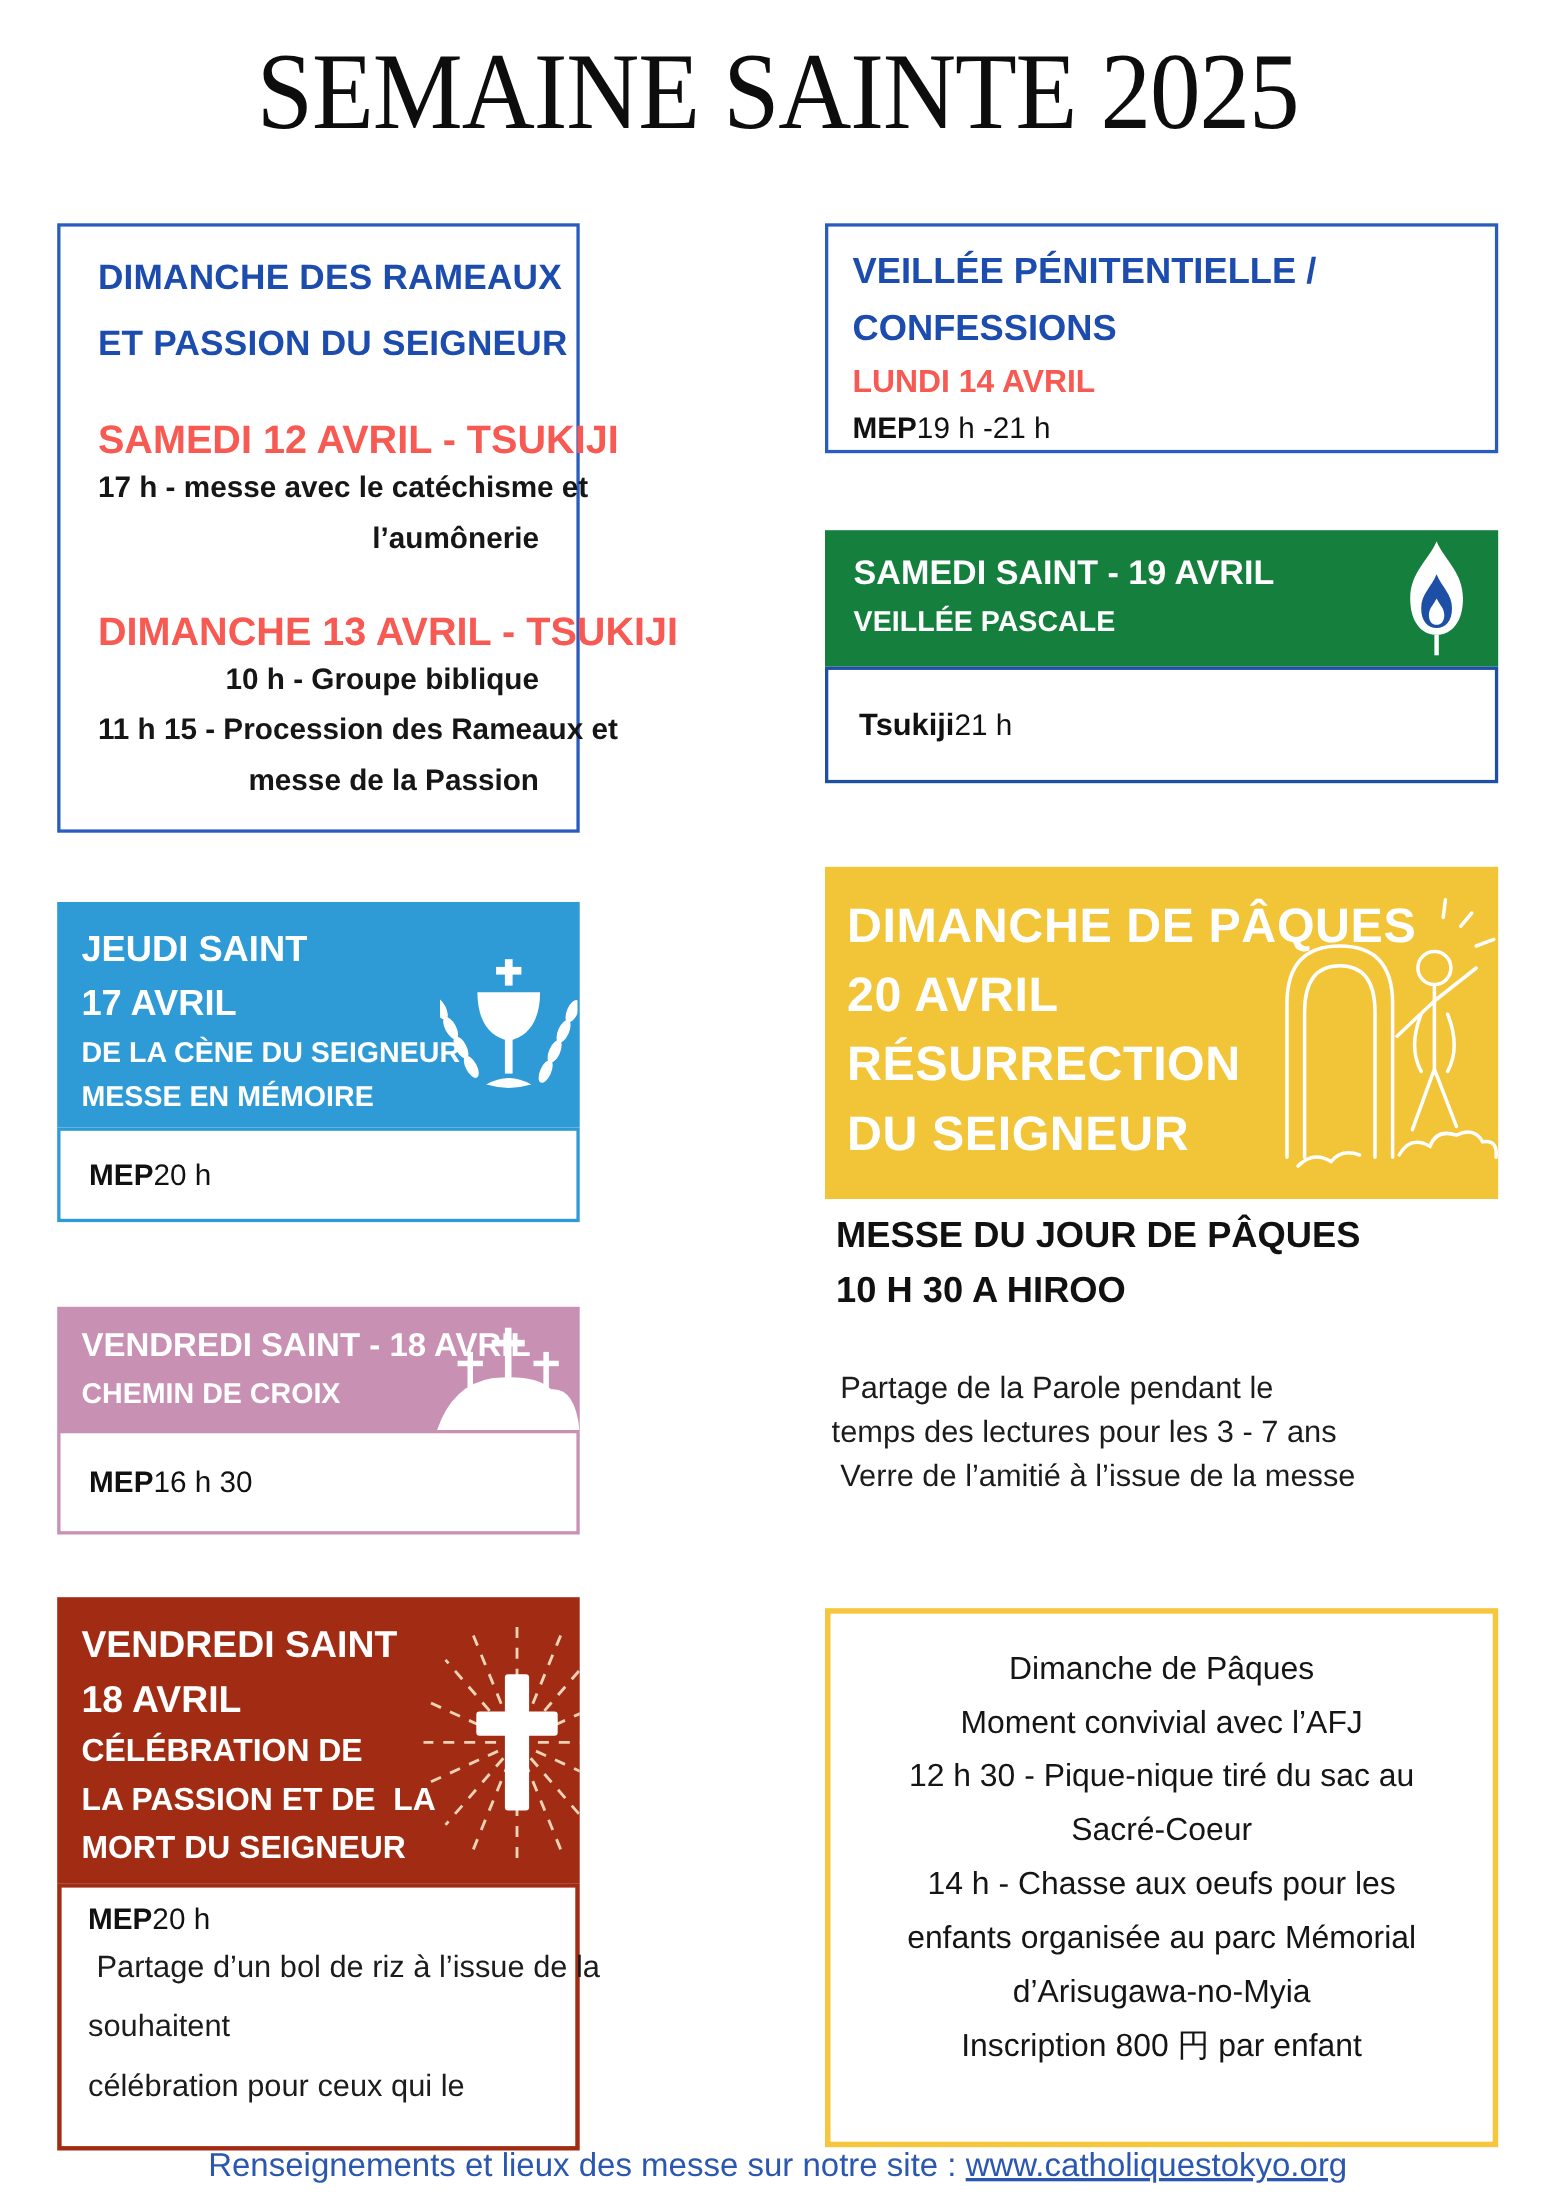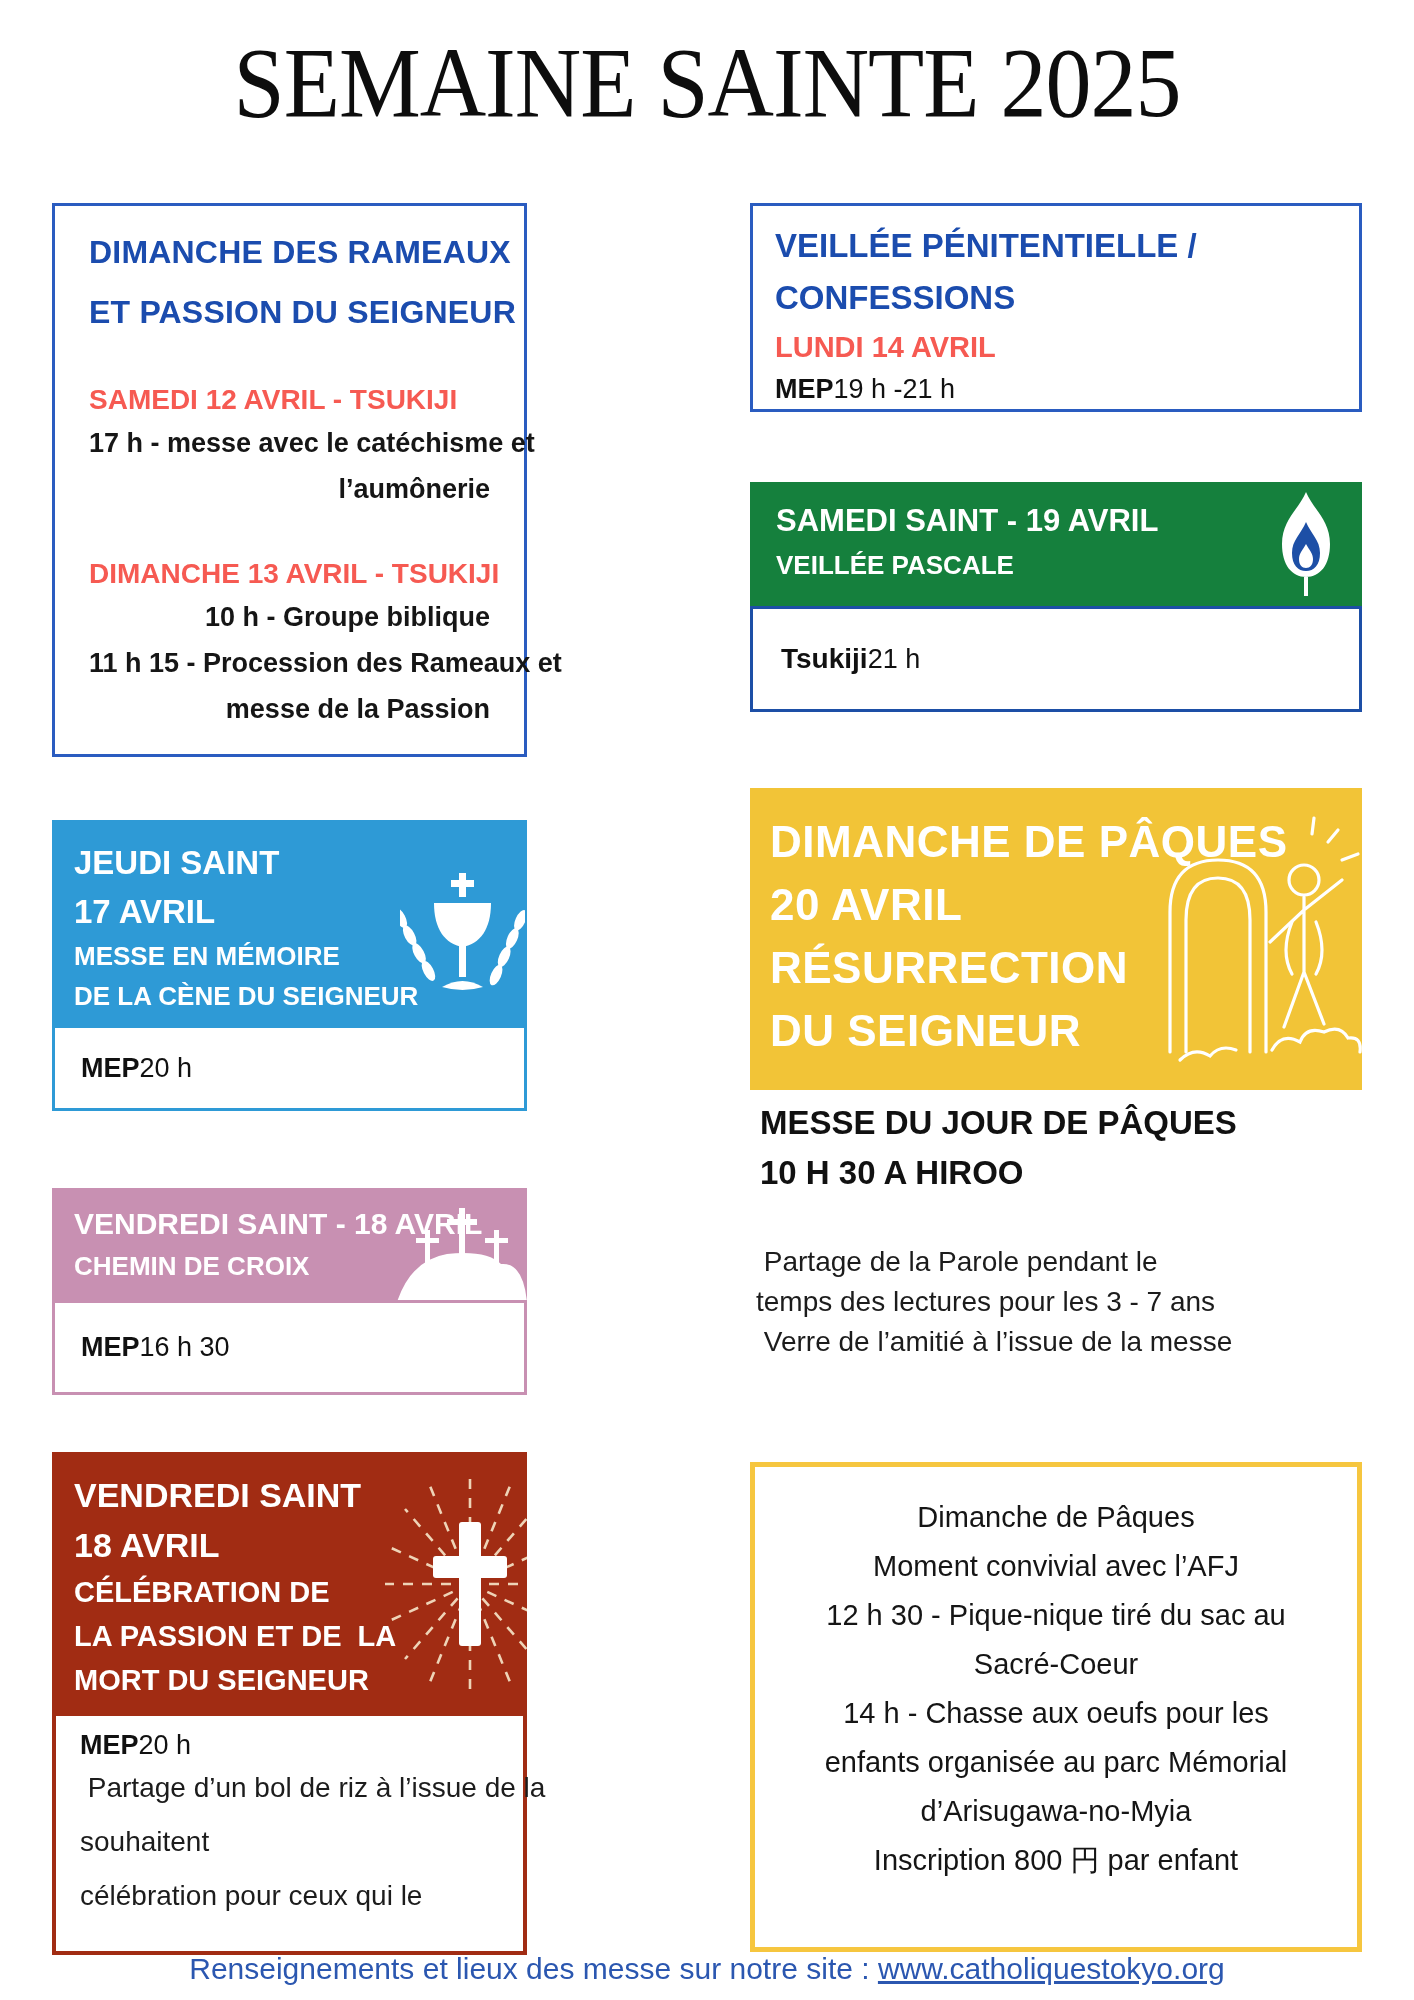--- a/index.html
+++ b/index.html
@@ -15,21 +15,21 @@
   .abs{position:absolute;}
   .line{white-space:pre;}
   .mep-row{display:flex;justify-content:flex-start;align-items:center;}
   .loc{font-weight:bold;}
   .time{font-weight:normal;}
 
   
   .box-rameaux{left:52px;top:203px;width:475px;height:554px;border:3px solid #2a5cc0;
     box-sizing:border-box;padding:16px 34px;}
   .rameaux-h{color:#1b4cae;font-weight:bold;font-size:32px;line-height:60px;letter-spacing:.2px;}
-  .date-red{color:#f65a52;font-weight:bold;font-size:28px;line-height:40px;}
+  .date-red{color:#f65a52;font-weight:bold;font-size:36px;line-height:40px;}
   .body-b{font-weight:bold;font-size:27px;line-height:46px;color:#161616;text-align:right;}
   .s1{margin-top:38px;}
   .s2{margin-top:42px;}
 
   .box-jeudi-hdr{left:52px;top:820px;width:475px;height:205px;background:#2e9ad6;
     box-sizing:border-box;padding:18px 22px;overflow:hidden;}
   .jeudi-l1{color:#fff;font-weight:bold;font-size:33px;line-height:49px;}
   .jeudi-l2{color:#fff;font-weight:bold;font-size:26px;line-height:40px;}
   .box-jeudi-sub{left:52px;top:1025px;width:475px;height:86px;border:3px solid #2e9ad6;
     box-sizing:border-box;padding:0 26px;font-size:27px;}
@@ -103,22 +103,22 @@
       <div class="date-red line">DIMANCHE 13 AVRIL - TSUKIJI</div>
       <div class="body-b line">10 h - Groupe biblique</div>
       <div class="body-b line">11 h 15 - Procession des Rameaux et</div>
       <div class="body-b line">messe de la Passion</div>
     </div>
   </div>
 
   <div class="abs box-jeudi-hdr">
     <div class="jeudi-l1 line">JEUDI SAINT</div>
     <div class="jeudi-l1 line">17 AVRIL</div>
+    <div class="jeudi-l2 line">DE LA CÈNE DU SEIGNEUR</div>
     <div class="jeudi-l2 line">MESSE EN MÉMOIRE</div>
-    <div class="jeudi-l2 line">DE LA CÈNE DU SEIGNEUR</div>
     <div class="icon-abs" style="right:2px;bottom:-4px;">
       <svg width="125" height="160" viewBox="0 0 125 160">
         <g fill="#ffffff">
           <rect x="59" y="8" width="7" height="24"></rect>
           <rect x="51" y="15" width="23" height="7"></rect>
           <path d="M34,38 h57 c0,26 -11,41 -28.5,44 C45,79 34,64 34,38 z"></path>
           <rect x="59" y="80" width="7" height="32"></rect>
           <path d="M42,122 q20.5,-12 41,0 q-20.5,6 -41,0 z"></path>
           <g transform="rotate(-28 20 90)">
             <ellipse cx="20" cy="48" rx="5" ry="11"></ellipse>

